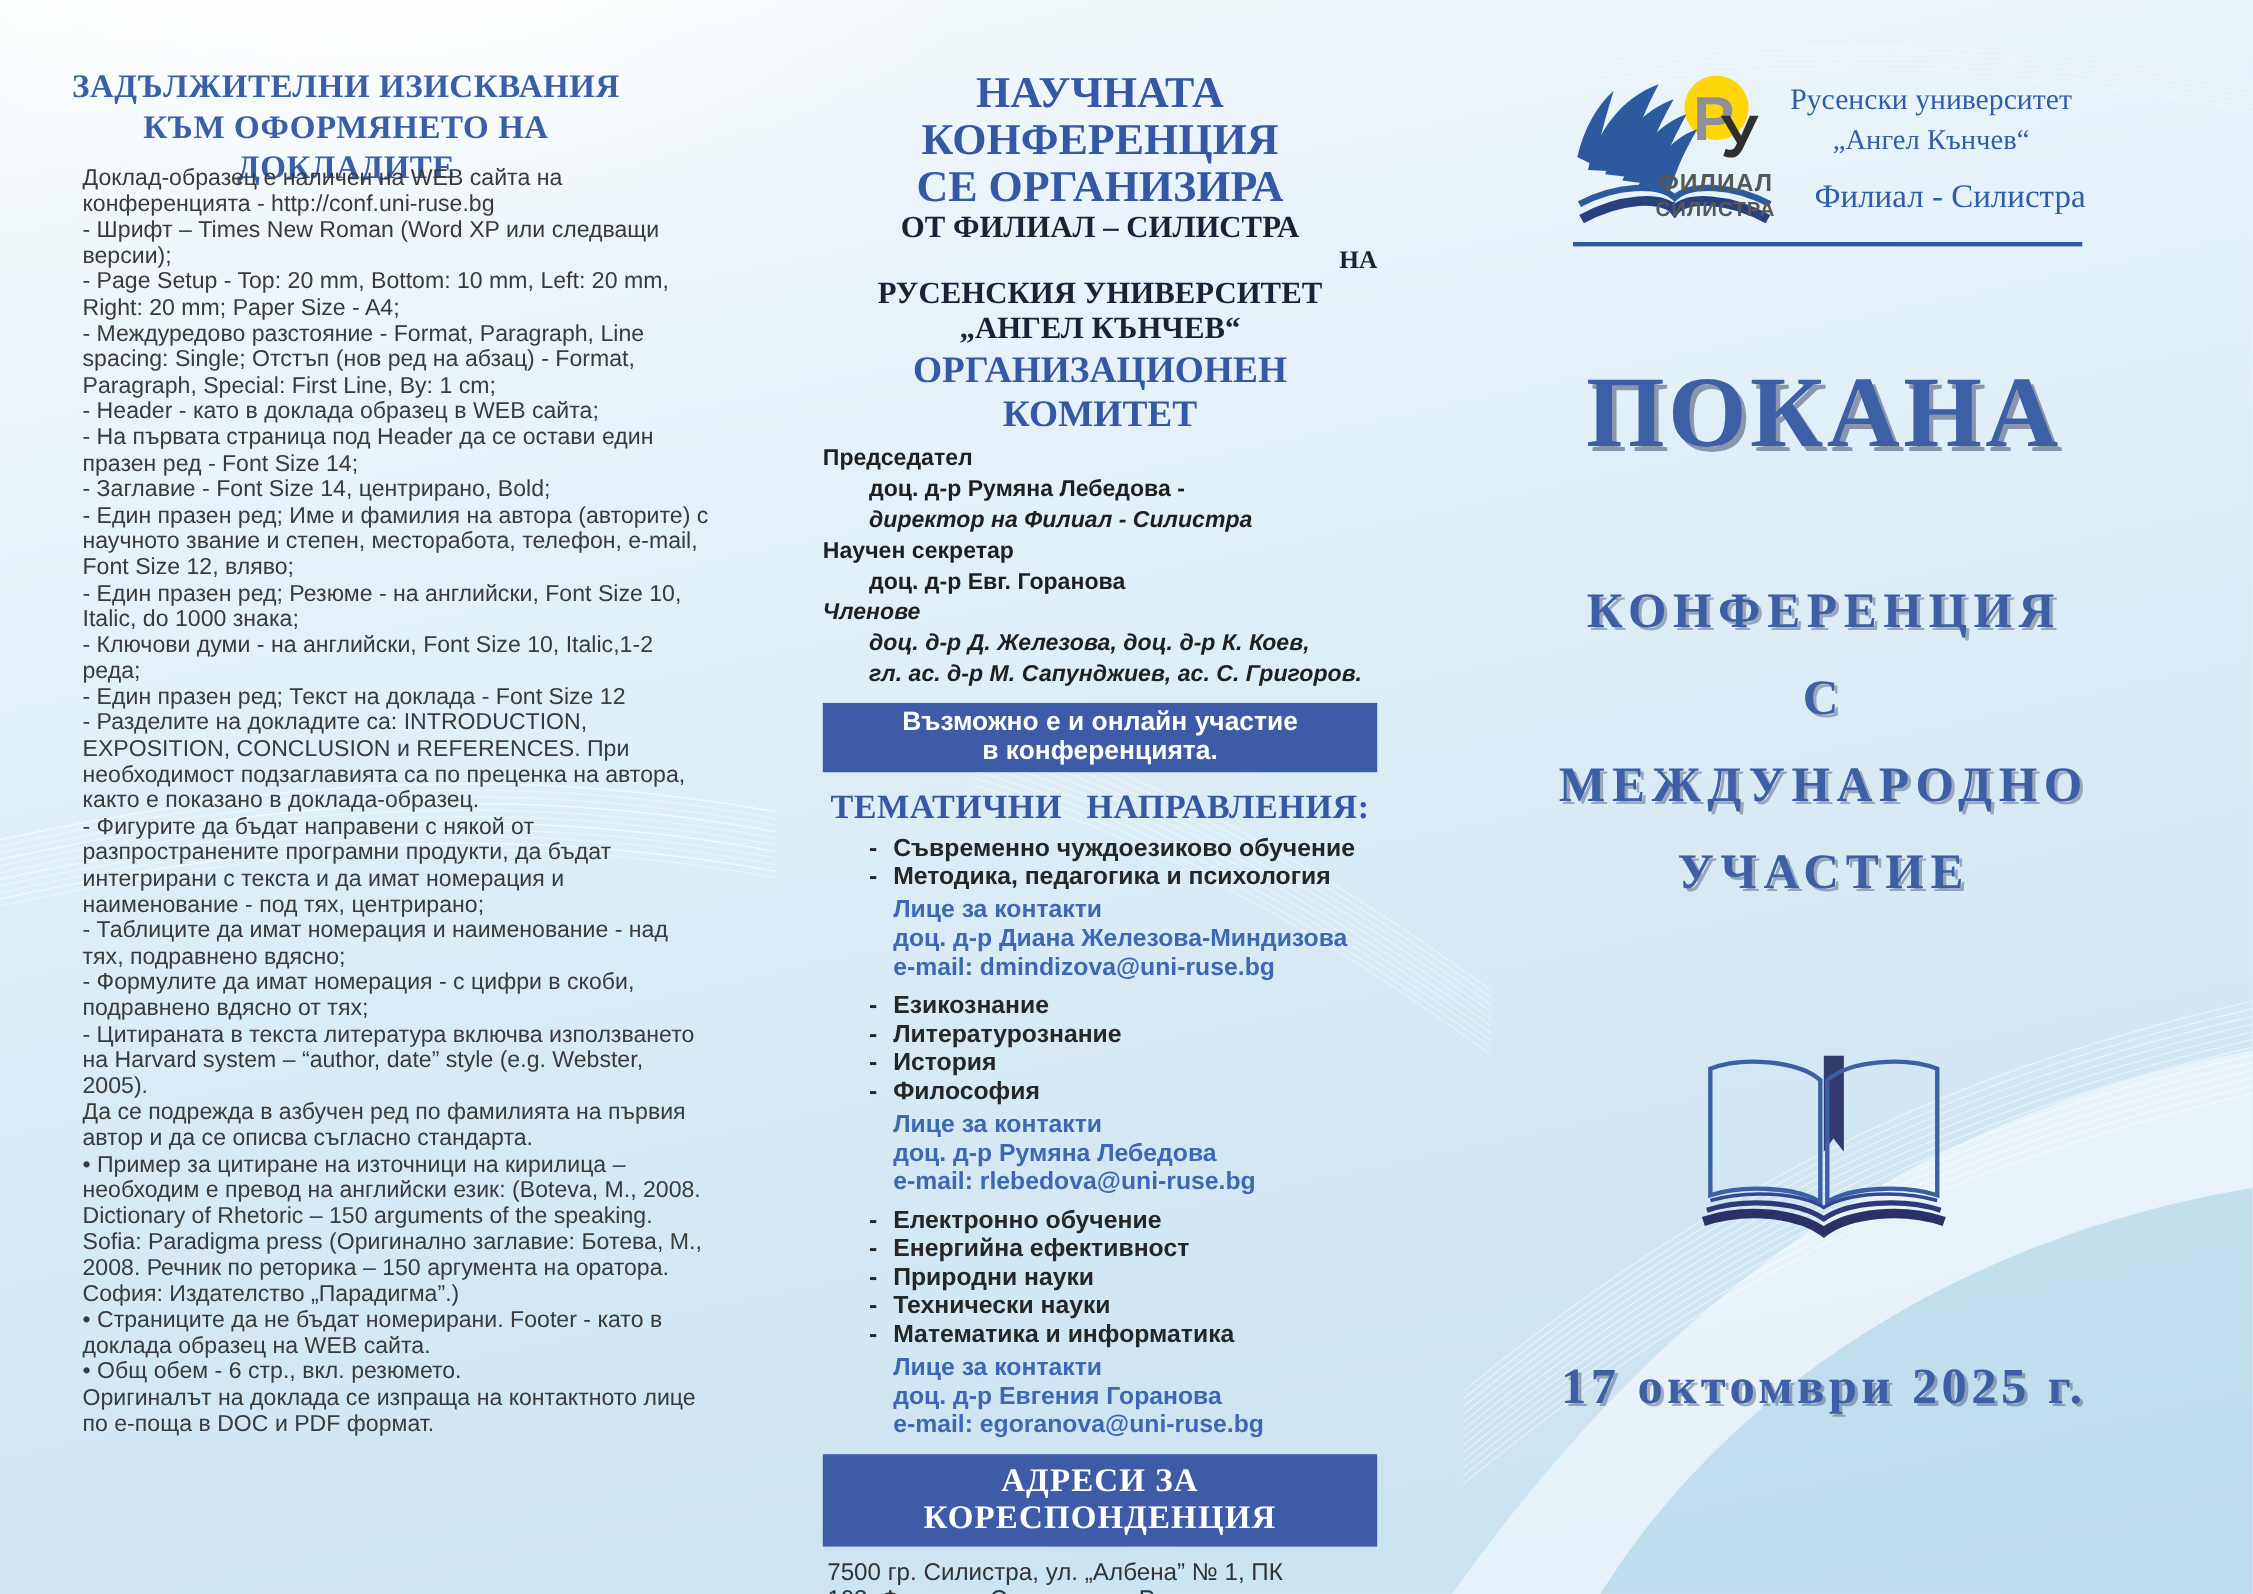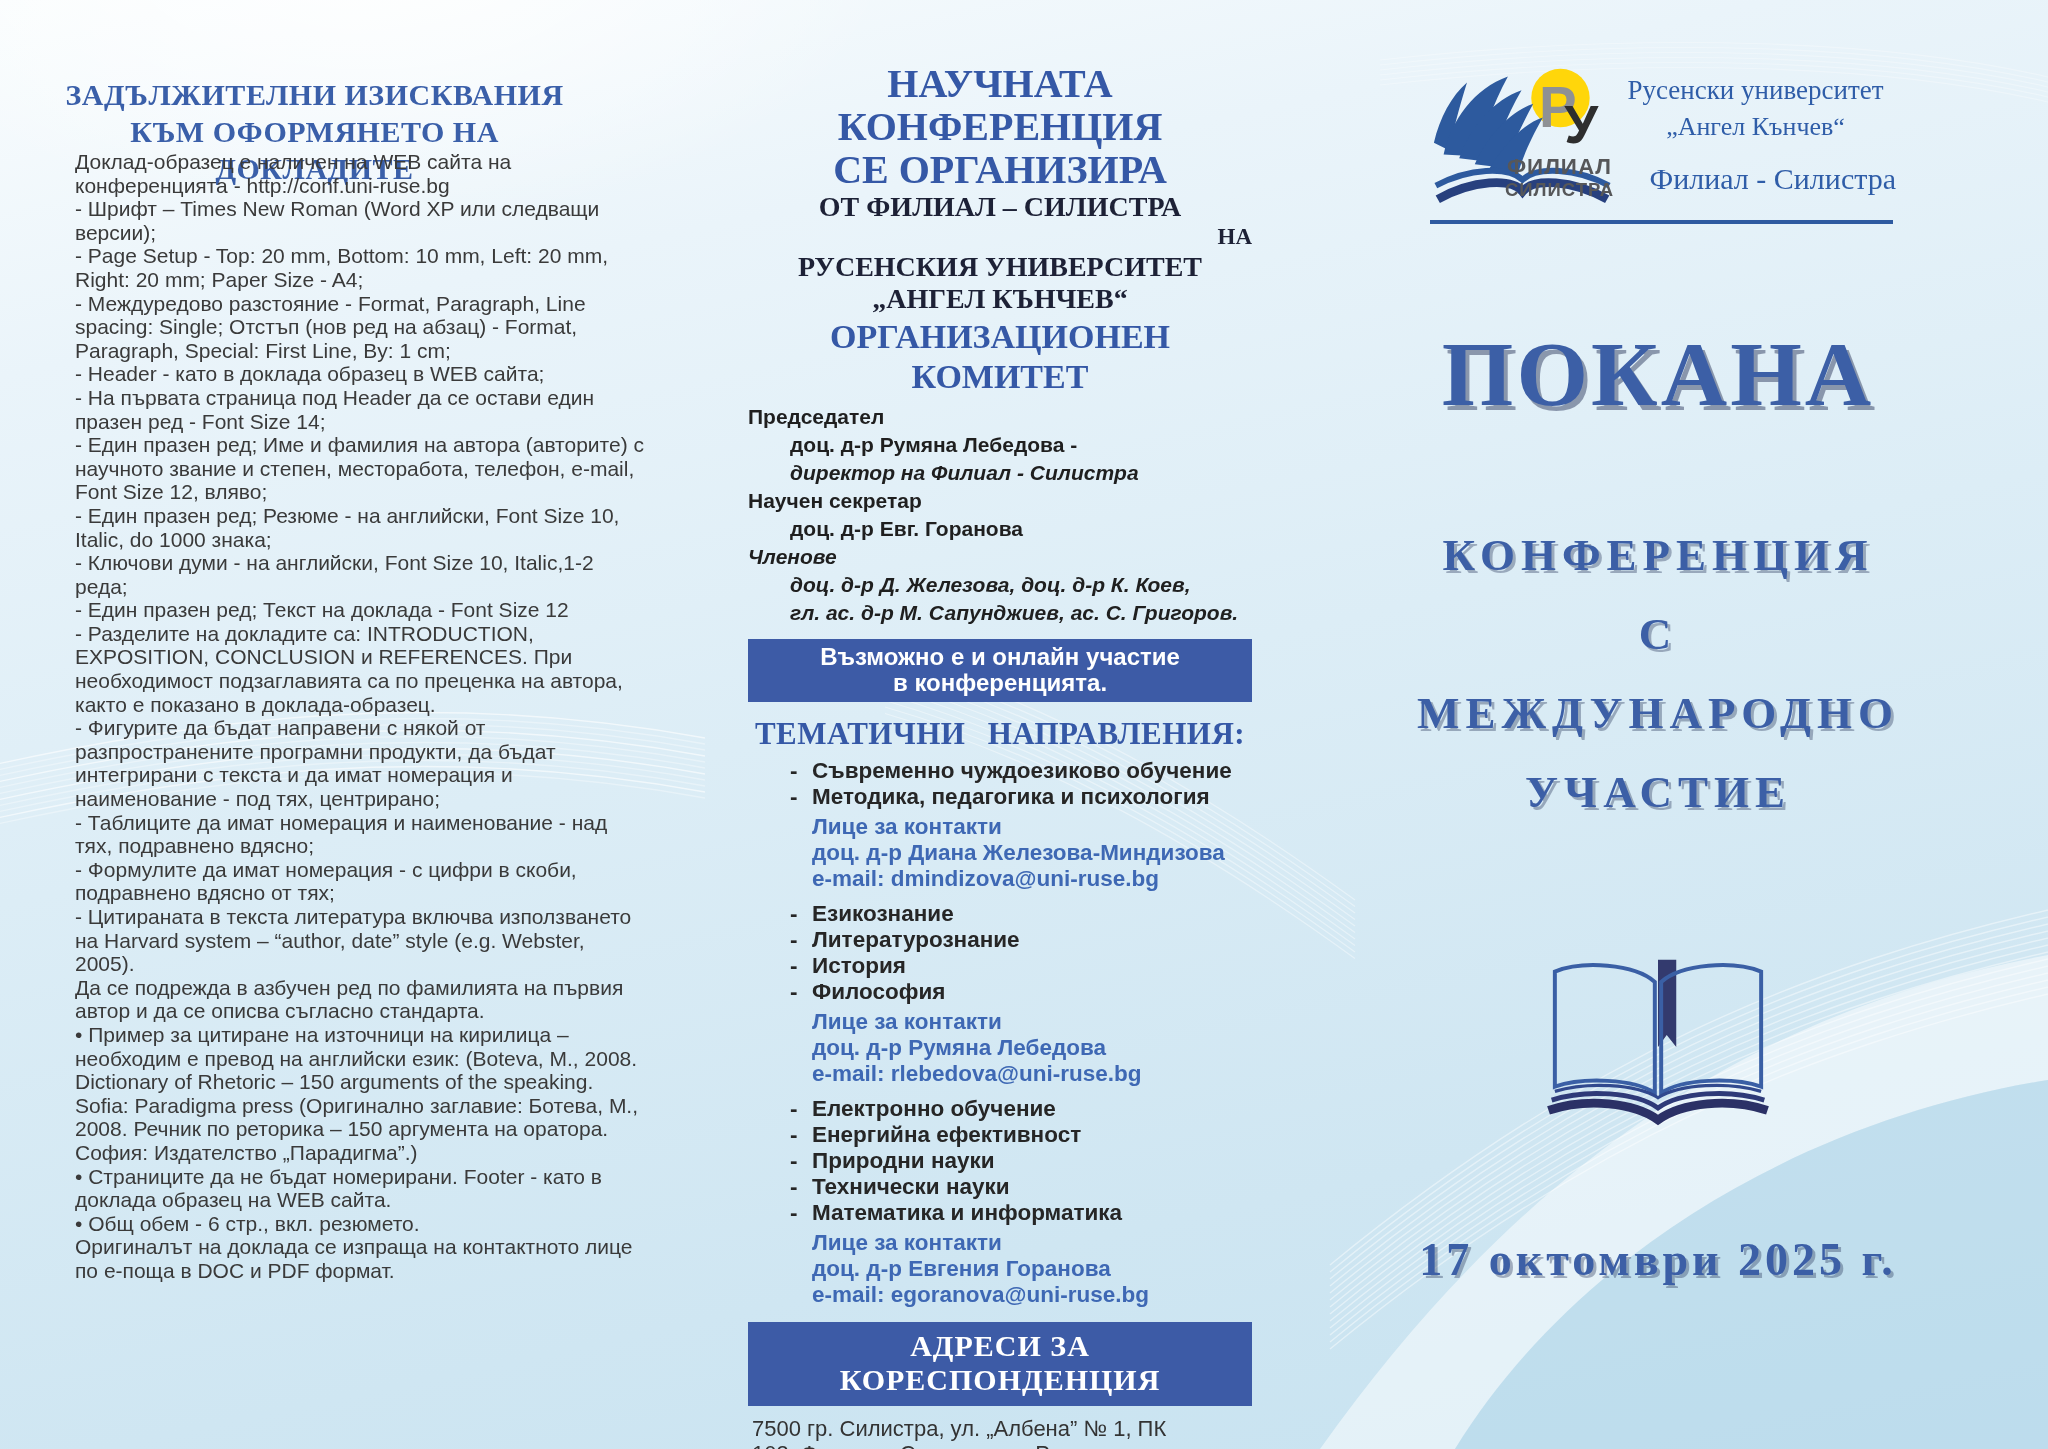--- a/index.html
+++ b/index.html
@@ -4,21 +4,21 @@
 <style>
   html,body{margin:0;padding:0;background:#e8f1f7;}
   .page{position:relative;width:2048px;height:1449px;overflow:hidden;
     background:
       radial-gradient(ellipse 900px 500px at 18% -5%, rgba(255,255,255,.95) 0%, rgba(255,255,255,0) 60%),
       linear-gradient(168deg,#fafdfe 0%,#eaf4fa 20%,#dcedf6 48%,#cfe6f2 78%,#c6e2f0 100%);
     font-family:"Liberation Sans",sans-serif;}
   svg.deco{position:absolute;left:0;top:0;pointer-events:none;}
 
   
-  .left-title{position:absolute;left:52px;top:76px;width:525px;text-align:center;
+  .left-title{position:absolute;left:52px;top:60px;width:525px;text-align:center;
     font-family:"Liberation Serif",serif;font-weight:bold;color:#3a5fa9;
     font-size:30px;line-height:37px;letter-spacing:.5px;}
   .left-body{position:absolute;left:75px;top:150px;width:570px;
     font-size:21px;line-height:23.6px;color:#3a3a3a;}
   .left-par{margin:0;}
 
   
   .col-mid{position:absolute;left:748px;top:62px;width:504px;}
   .mid-h-blue{font-family:"Liberation Serif",serif;font-weight:bold;color:#3558a6;
     font-size:40px;line-height:43px;text-align:center;}
@@ -119,20 +119,21 @@
       <div>ЗАДЪЛЖИТЕЛНИ ИЗИСКВАНИЯ</div>
       <div>КЪМ ОФОРМЯНЕТО НА ДОКЛАДИТЕ</div>
     </div>
     <div class="left-body" id="left-paragraphs">
         <div class="left-par">Доклад-образец е наличен на WEB сайта на конференцията - http://conf.uni-ruse.bg</div>
         <div class="left-par">- Шрифт – Times New Roman (Word XP или следващи версии);</div>
         <div class="left-par">- Page Setup - Top: 20 mm, Bottom: 10 mm, Left: 20 mm, Right: 20 mm; Paper Size - A4;</div>
         <div class="left-par">- Междуредово разстояние - Format, Paragraph, Line spacing: Single; Отстъп (нов ред на абзац) - Format, Paragraph, Special: First Line, By: 1 cm;</div>
         <div class="left-par">- Header - като в доклада образец в WEB сайта;</div>
         <div class="left-par">- На първата страница под Header да се остави един празен ред - Font Size 14;</div>
+        <div class="left-par">- Заглавие - Font Size 14, центрирано, Bold;</div>
         <div class="left-par">- Един празен ред; Име и фамилия на автора (авторите) с научното звание и степен, месторабота, телефон, e-mail, Font Size 12, вляво;</div>
         <div class="left-par">- Един празен ред; Резюме - на английски, Font Size 10, Italic, do 1000 знака;</div>
         <div class="left-par">- Ключови думи - на английски, Font Size 10, Italic,1-2 реда;</div>
         <div class="left-par">- Един празен ред; Текст на доклада - Font Size 12</div>
         <div class="left-par">- Разделите на докладите са: INTRODUCTION, EXPOSITION, CONCLUSION и REFERENCES. При необходимост подзаглавията са по преценка на автора, както е показано в доклада-образец.</div>
         <div class="left-par">- Фигурите да бъдат направени с някой от разпространените програмни продукти, да бъдат интегрирани с текста и да имат номерация и наименование - под тях, центрирано;</div>
         <div class="left-par">- Таблиците да имат номерация и наименование - над тях, подравнено вдясно;</div>
         <div class="left-par">- Формулите да имат номерация - с цифри в скоби, подравнено вдясно от тях;</div>
         <div class="left-par">- Цитираната в текста литература включва използването на Harvard system – “author, date” style (e.g. Webster, 2005).</div>
         <div class="left-par">Да се подрежда в азбучен ред по фамилията на първия автор и да се описва съгласно стандарта.</div>

